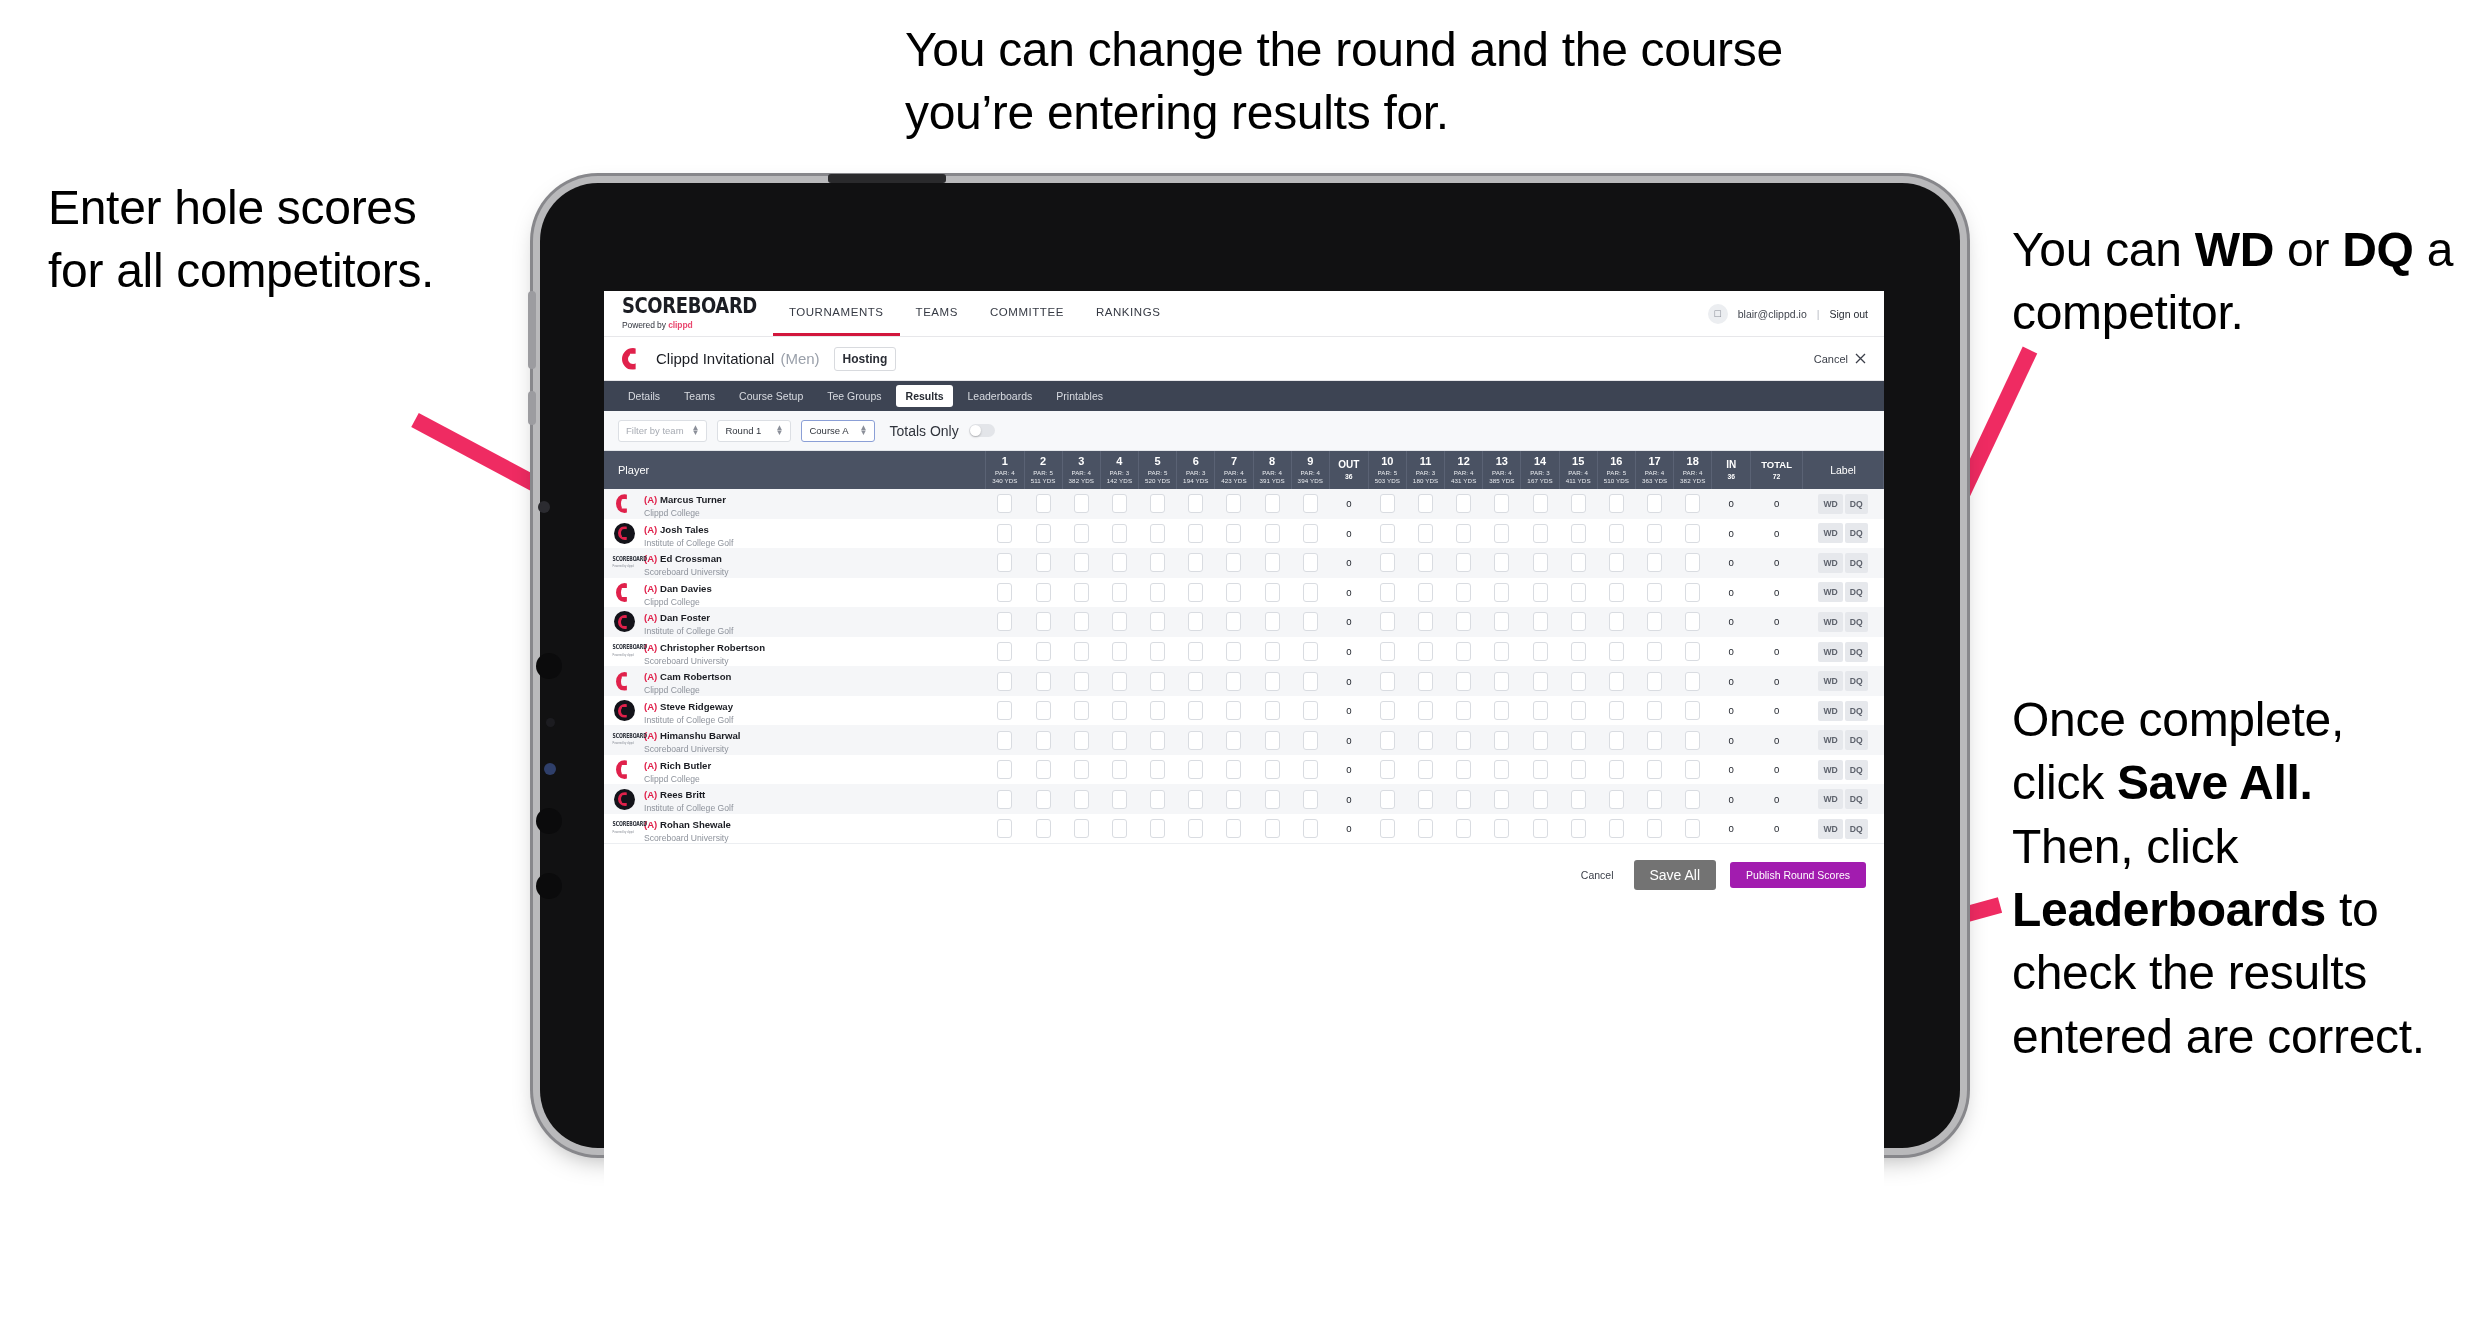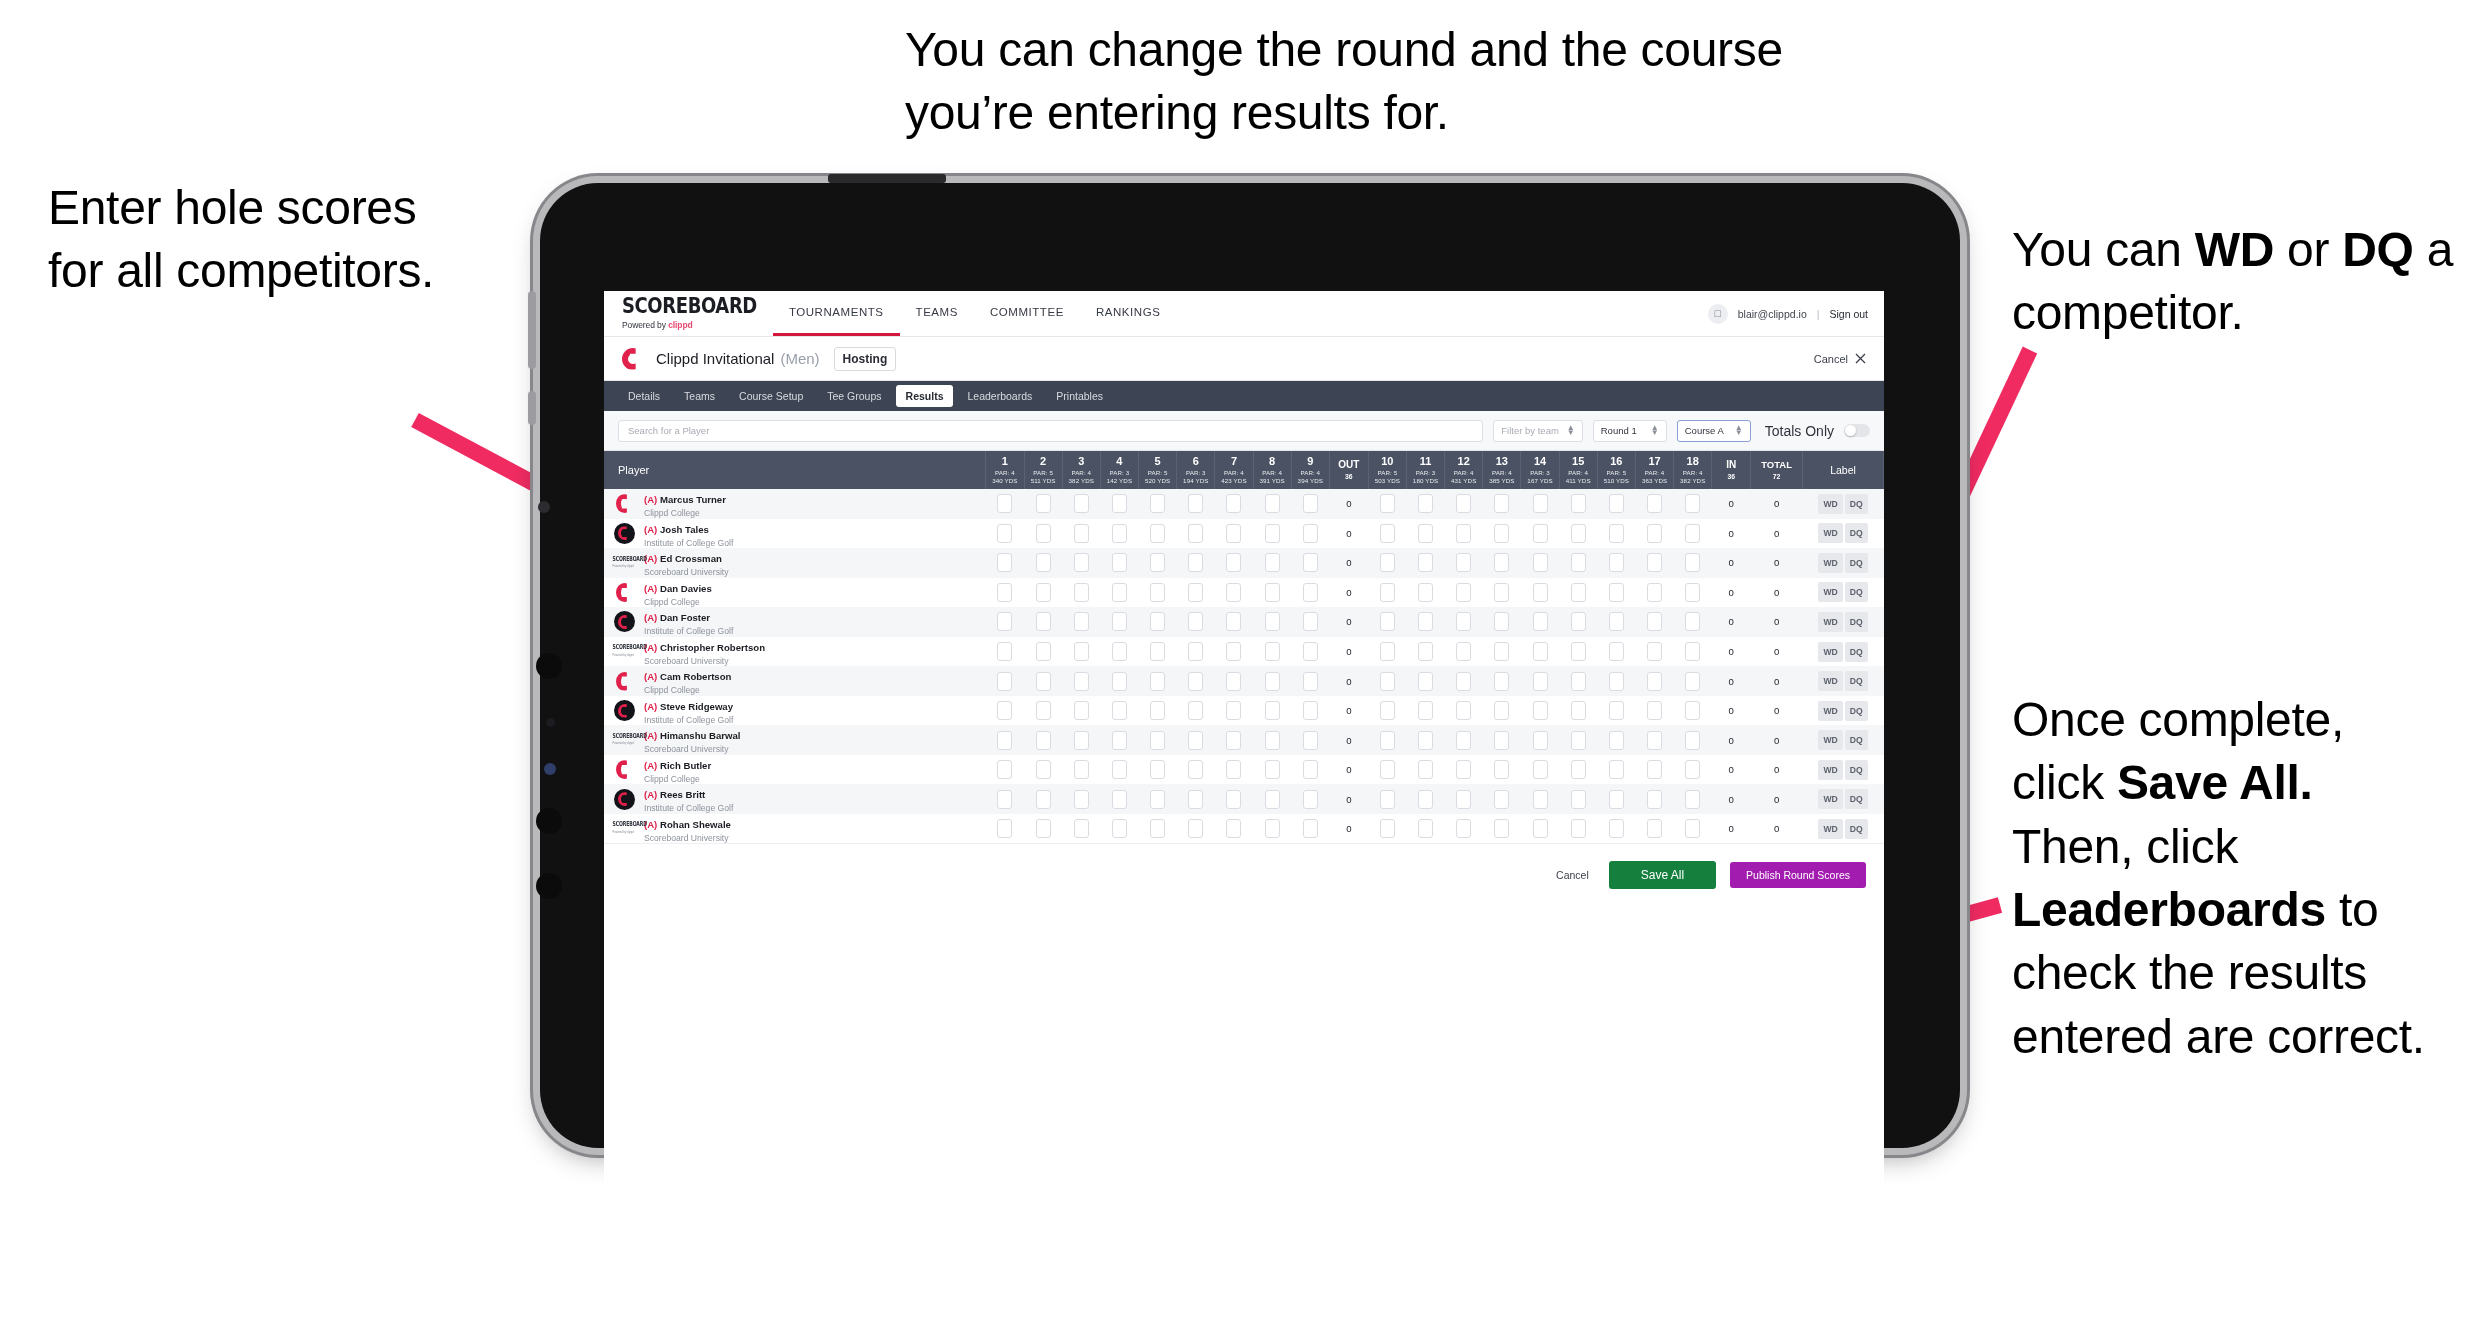--- a/index.html
+++ b/index.html
@@ -201,22 +201,22 @@
   }
   .lg-sb .w2 { font-size:2.6px; color:#868b94; margin-top:3px; }
 
   
   .tfoot {
     background:#fff; height: 62px; display:flex; align-items:center; justify-content:flex-end;
     padding-right: 18px; gap: 14px; border-top: 1px solid #eceef1;
   }
   .btn-cancel { font-size:10.5px; color:#3b3f49; padding: 6px 6px; }
   .btn-save {
-    background:#15803d; color:#ffffff; font-size:12px; font-weight:400;
-    padding: 7px 32px; border-radius:3px;
+    background:#737373; color:#ffffff; font-size:14px; font-weight:400;
+    padding: 7px 16px; border-radius:3px;
   }
   .btn-publish {
     background:#a21caf; color:#ffffff; font-size:10.5px;
     padding: 7px 16px; border-radius:3px;
   }
 </style>
 </head>
 <body>
 
 <div class="stage">
@@ -289,21 +289,20 @@
         <div class="subtab">Details</div>
         <div class="subtab">Teams</div>
         <div class="subtab">Course Setup</div>
         <div class="subtab">Tee Groups</div>
         <div class="subtab active">Results</div>
         <div class="subtab">Leaderboards</div>
         <div class="subtab">Printables</div>
       </div>
 
       <div class="filterbar">
-        <div class="search-input">Search for a Player</div>
         <div class="selbox muted">
           <span>Filter by team</span>
           <span class="spin">▲<br>▼</span>
         </div>
         <div class="selbox">
           <span>Round 1</span>
           <span class="spin">▲<br>▼</span>
         </div>
         <div class="selbox focus">
           <span>Course A</span>

